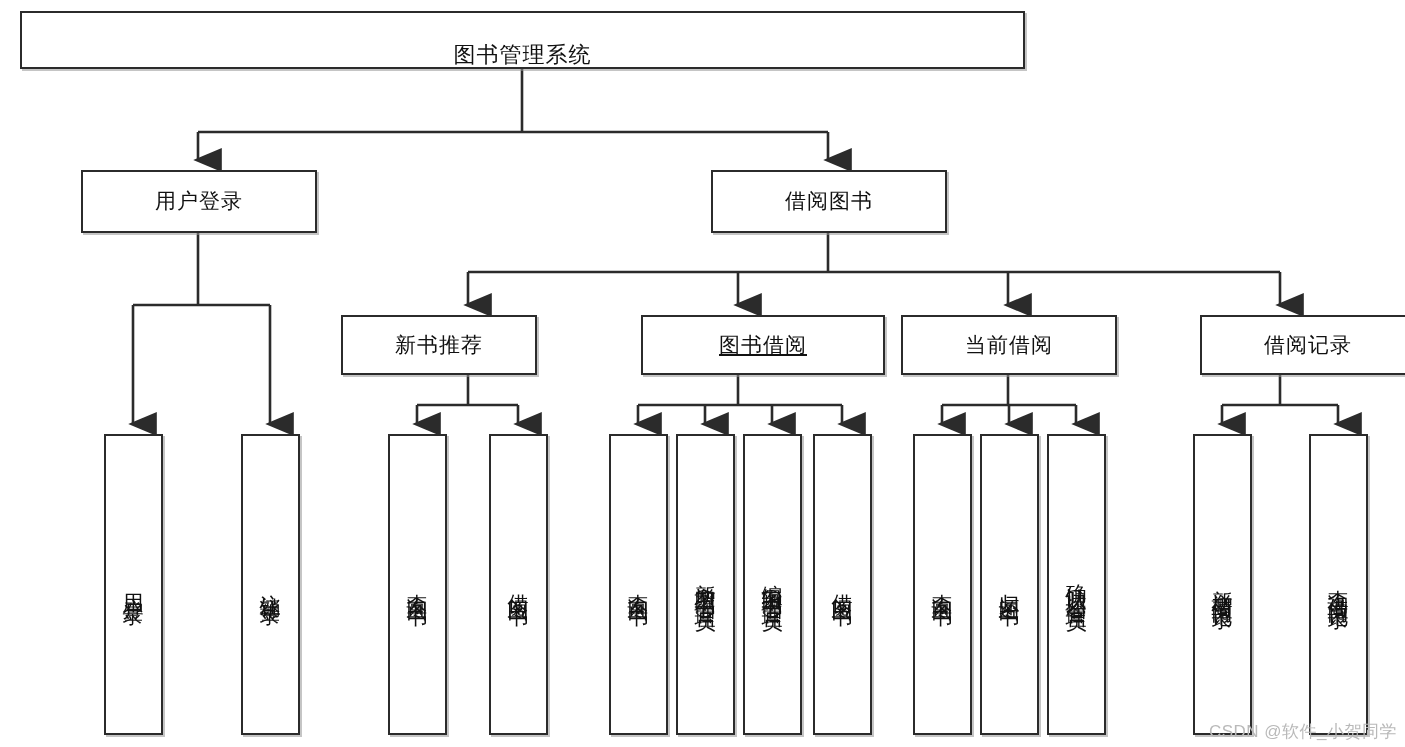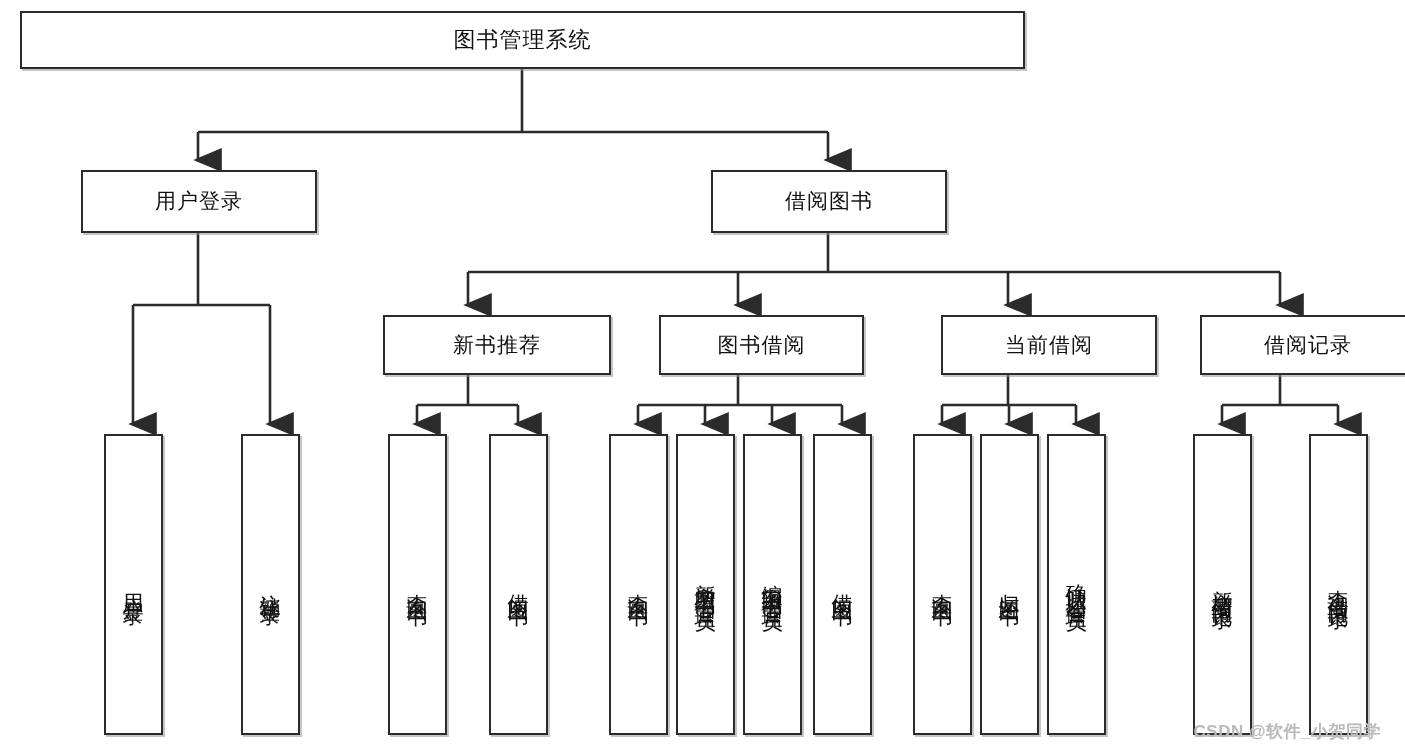--- a/index.html
+++ b/index.html
@@ -56,28 +56,27 @@
     text-orientation:upright;
     font-size:21px;
     letter-spacing:4px;
     line-height:1;
     white-space:nowrap;
     max-height:100%;
   }
   
   #watermark{
     position:absolute;
-    right:24px;
+    right:8px;
     bottom:4px;
     font-size:17px;
     color:#b9b9b9;
     z-index:5;
     white-space:nowrap;
     letter-spacing:.5px;
-    font-weight:bold;
   }
 </style>
 </head>
 <body>
 
 <div id="diagram-root">
 
   <svg id="connectors" viewBox="0 0 1405 747" width="1405" height="747" xmlns="http://www.w3.org/2000/svg">
     <defs>
       <marker id="arrow" viewBox="0 0 12 12" refX="6" refY="10" markerWidth="11" markerHeight="11" orient="auto-start-reverse">
@@ -126,41 +125,41 @@
       <path d="M 1009 405 L 1009 424" marker-end="url(#arrow)"></path>
       <path d="M 1076 405 L 1076 424" marker-end="url(#arrow)"></path>
 
       <path d="M 1280 375 L 1280 405"></path>
       <path d="M 1222 405 L 1338 405"></path>
       <path d="M 1222 405 L 1222 424" marker-end="url(#arrow)"></path>
       <path d="M 1338 405 L 1338 424" marker-end="url(#arrow)"></path>
     </g>
   </svg>
 
-  <div class="node root horiz" style="left:20px;top:11px;width:1005px;height:58px;">
+  <div class="node root horiz" style="left:20px;top:11px;width:1005px;height:58px;align-items:flex-end;">
     <span class="label">图书管理系统</span>
   </div>
 
   <div class="node horiz" style="left:81px;top:170px;width:236px;height:63px;">
     <span class="label">用户登录</span>
   </div>
 
   <div class="node horiz" style="left:711px;top:170px;width:236px;height:63px;">
     <span class="label">借阅图书</span>
   </div>
 
-  <div class="node horiz" style="left:383px;top:315px;width:228px;height:60px;">
+  <div class="node horiz" style="left:341px;top:315px;width:196px;height:60px;">
     <span class="label">新书推荐</span>
   </div>
 
-  <div class="node horiz" style="left:659px;top:315px;width:205px;height:60px;">
+  <div class="node horiz" style="left:641px;top:315px;width:244px;height:60px;text-decoration:underline;">
     <span class="label">图书借阅</span>
   </div>
 
-  <div class="node horiz" style="left:901px;top:315px;width:216px;height:60px;margin-left:40px;">
+  <div class="node horiz" style="left:901px;top:315px;width:216px;height:60px;">
     <span class="label">当前借阅</span>
   </div>
 
   <div class="node horiz" style="left:1200px;top:315px;width:216px;height:60px;">
     <span class="label">借阅记录</span>
   </div>
 
   <div class="node vert" style="left:104px;top:434px;width:59px;height:301px;">
     <span class="label">用户登录</span>
   </div>

